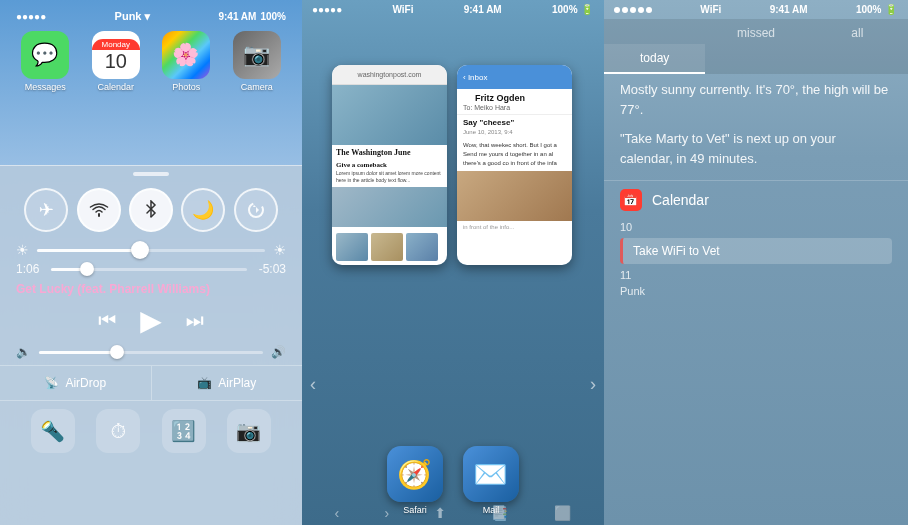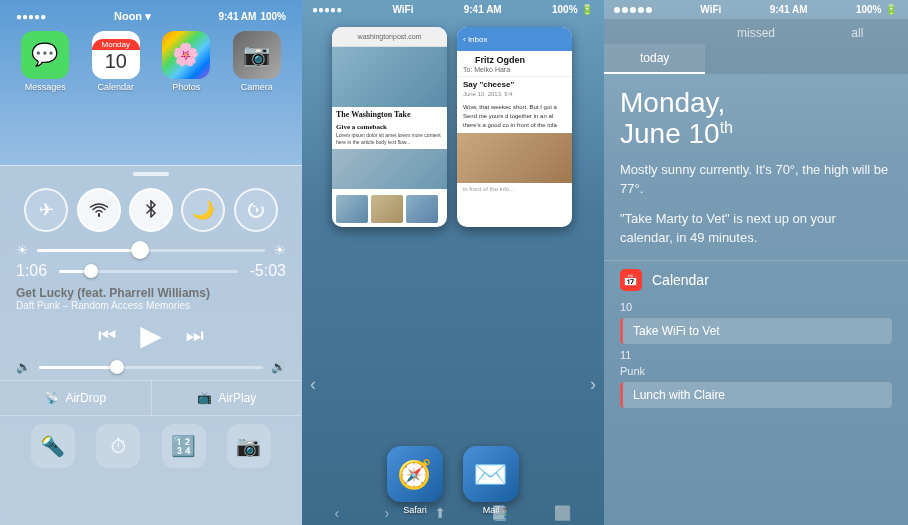--- a/index.html
+++ b/index.html
@@ -125,21 +125,21 @@
       background: #fff;
       position: absolute;
       top: 50%; transform: translateY(-50%);
       box-shadow: 0 1px 3px rgba(0,0,0,0.3);
     }
     .cc-time-row {
       display: flex;
       align-items: center;
       padding: 2px 16px;
       gap: 12px;
-      font-size: 16px;
+      font-size: 12px;
       color: rgba(255,255,255,0.9);
       justify-content: space-between;
     }
     .cc-time-track {
       flex: 1;
       height: 3px;
       background: rgba(255,255,255,0.4);
       border-radius: 2px;
       position: relative;
     }
@@ -148,21 +148,21 @@
       width: 14px; height: 14px;
       border-radius: 50%;
       background: #fff;
       position: absolute;
       top: 50%; transform: translateY(-50%);
       box-shadow: 0 1px 3px rgba(0,0,0,0.3);
     }
     .cc-song-info {
       padding: 4px 16px 2px;
     }
-    .cc-song-title { font-size: 12px; color: #737373; font-weight: 600; }
+    .cc-song-title { font-size: 12px; color: #f9a8d4; font-weight: 600; }
     .cc-song-artist { font-size: 10px; color: rgba(255,255,255,0.85); }
     .cc-playback-row {
       display: flex;
       justify-content: center;
       align-items: center;
       gap: 24px;
       padding: 6px 0;
     }
     .cc-play-btn { font-size: 28px; color: #fff; }
     .cc-skip-btn { font-size: 20px; color: #fff; }
@@ -245,20 +245,21 @@
       overflow: visible;
       position: relative;
       height: 300px;
     }
     .as-app-card {
       width: 115px;
       flex-shrink: 0;
       display: flex;
       flex-direction: column;
       align-items: center;
+      margin-top: 38px;
     }
     .as-app-screenshot {
       width: 115px;
       height: 200px;
       border-radius: 10px;
       overflow: hidden;
       box-shadow: 0 4px 12px rgba(0,0,0,0.4);
       position: relative;
     }
     
@@ -439,21 +440,21 @@
     }
   </style>
 </head>
 <body>
 
 <div id="panel-control-center">
   <div class="cc-home-bg"></div>
   <div class="cc-home-icons">
     <div class="cc-status-bar">
       <span>●●●●●</span>
-      <span style="font-size:11px">Noon ▾</span>
+      <span style="font-size:11px">Punk ▾</span>
       <div class="cc-status-right">
         <span>9:41 AM</span>
         <span>100%</span>
       </div>
     </div>
     <div class="cc-apps-row">
       <div class="cc-app-icon">
         <div class="cc-app-icon-img" style="background:#4cd964;">💬</div>
         <span class="cc-app-label">Messages</span>
       </div>
@@ -520,25 +521,20 @@
       <span>1:06</span>
       <div class="cc-time-track">
         <div class="cc-time-fill" style="width:18%;"></div>
         <div class="cc-time-thumb" style="left:calc(18% - 7px);"></div>
       </div>
       <span>-5:03</span>
     </div>
 
     <div class="cc-song-info">
       <div class="cc-song-title">Get Lucky (feat. Pharrell Williams)</div>
-      <div class="cc-song-artist">
-        <span>Daft Punk</span>
-        –
-        <span>Random Access Memories</span>
-      </div>
     </div>
 
     <div class="cc-playback-row">
       <span class="cc-skip-btn">⏮</span>
       <span class="cc-play-btn">▶</span>
       <span class="cc-skip-btn">⏭</span>
     </div>
 
     <div class="cc-volume-row">
       <span class="cc-vol-icon">🔈</span>
@@ -582,21 +578,21 @@
 
   <div class="as-apps-strip">
 
     <div class="as-app-card" style="margin-left:10px;">
       <div class="as-app-screenshot">
         <div class="wapo-screen">
           <div class="wapo-bar">
             <span>washingtonpost.com</span>
           </div>
           <div class="wapo-img"></div>
-          <div class="wapo-title">The Washington Take</div>
+          <div class="wapo-title">The Washington June</div>
           <div class="wapo-title" style="font-size:7px;font-weight:700;">Give a comeback</div>
           <div class="wapo-text">Lorem ipsum dolor sit amet lorem more content here in the article body text flow...</div>
           <div class="wapo-img2"></div>
           <div style="display:flex;gap:3px;padding:3px 4px;">
             <div style="width:32px;height:28px;background:linear-gradient(135deg,#9ab8c8,#5a88a8);border-radius:2px;"></div>
             <div style="width:32px;height:28px;background:linear-gradient(135deg,#c8b890,#a89060);border-radius:2px;"></div>
             <div style="width:32px;height:28px;background:linear-gradient(135deg,#8ab0c8,#5a80a8);border-radius:2px;"></div>
           </div>
         </div>
       </div>
@@ -668,23 +664,20 @@
     <div class="nc-tab">
       <span>missed</span>
     </div>
     <div class="nc-tab">
       <span>all</span>
     </div>
   </div>
 
   <div class="nc-content">
 
-    <div class="nc-date">
-      Monday,<br>June 10<sup style="font-size:16px;">th</sup>
-    </div>
 
     <div class="nc-weather">Mostly sunny currently. It's 70°,
 the high will be 77°.</div>
 
     <div class="nc-reminder">"Take Marty to Vet" is next up on
 your calendar, in 49 minutes.</div>
 
     <div class="nc-section-header">
       <div class="nc-section-icon" style="background:#ff3b30;">
         <span style="font-size:12px;">📅</span>
@@ -692,18 +685,15 @@
       <span class="nc-section-title">Calendar</span>
     </div>
 
     <div class="nc-timeline">
       <div class="nc-time-label">10</div>
       <div class="nc-event">
         <span>Take WiFi to Vet</span>
       </div>
       <div class="nc-time-label">11</div>
       <div class="nc-time-label">Punk</div>
-      <div class="nc-event-lunch">
-        <span>Lunch with Claire</span>
-      </div>
     </div>
   </div>
 </div>
 
 </body></html>

